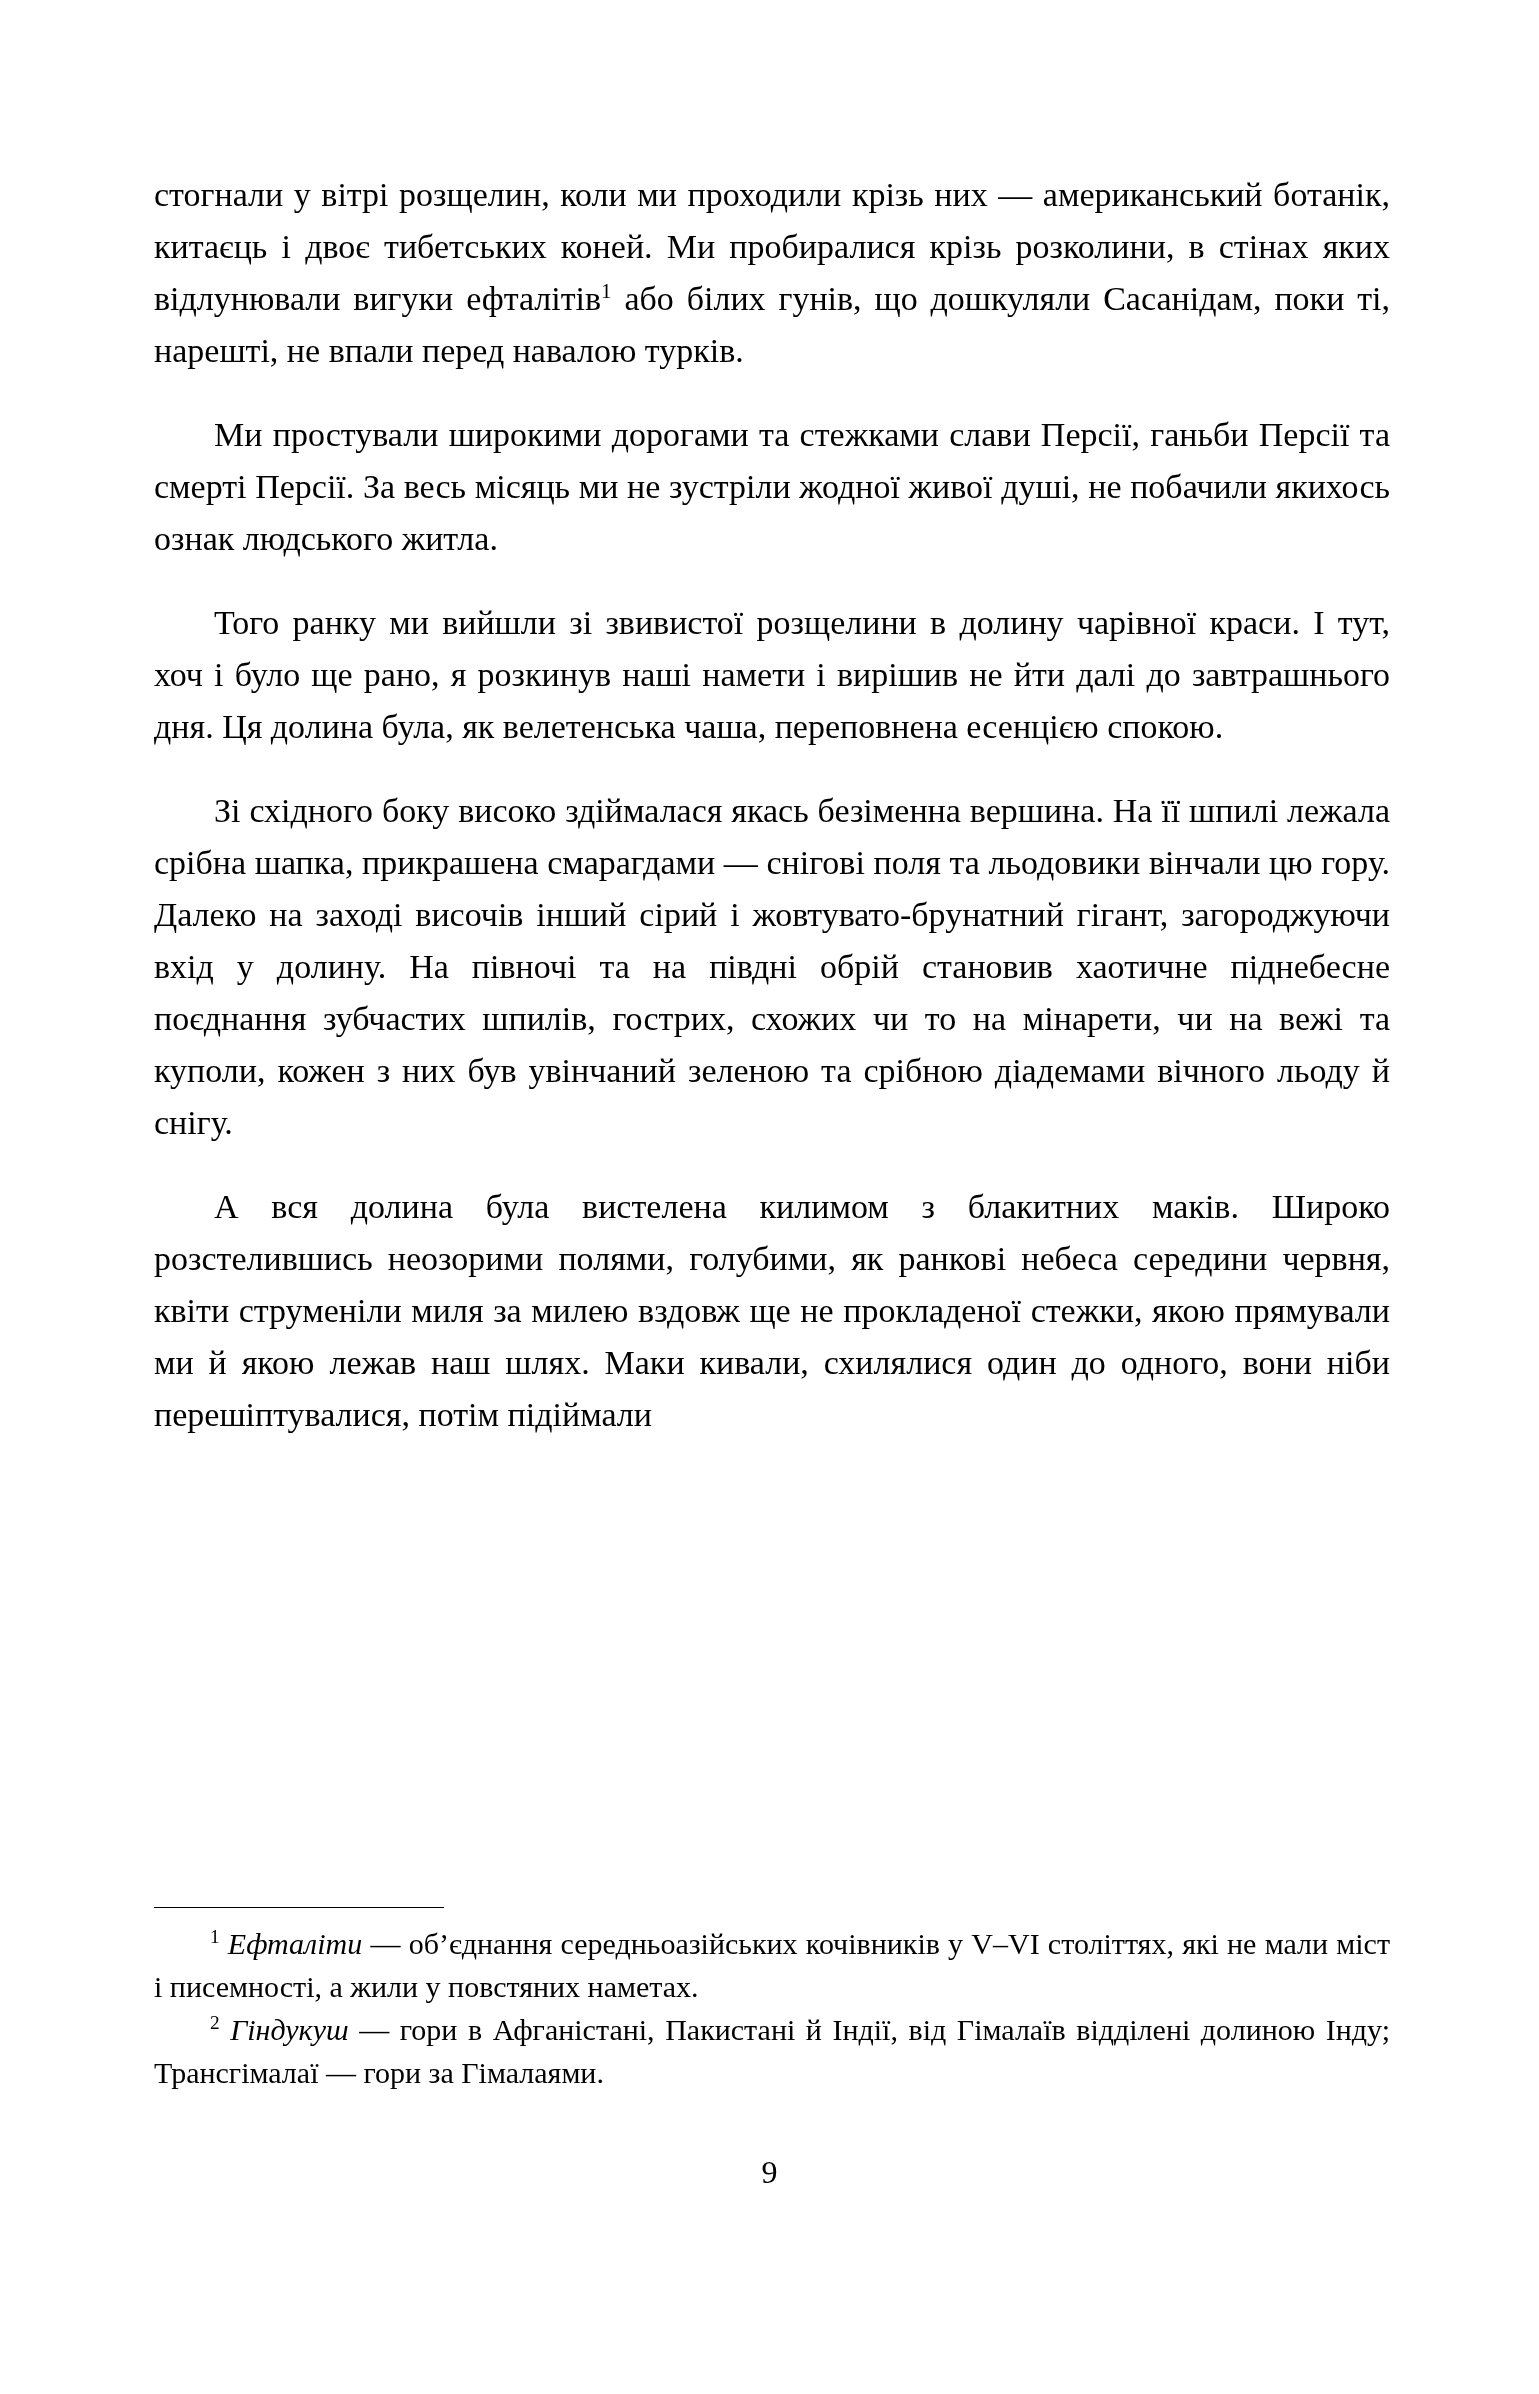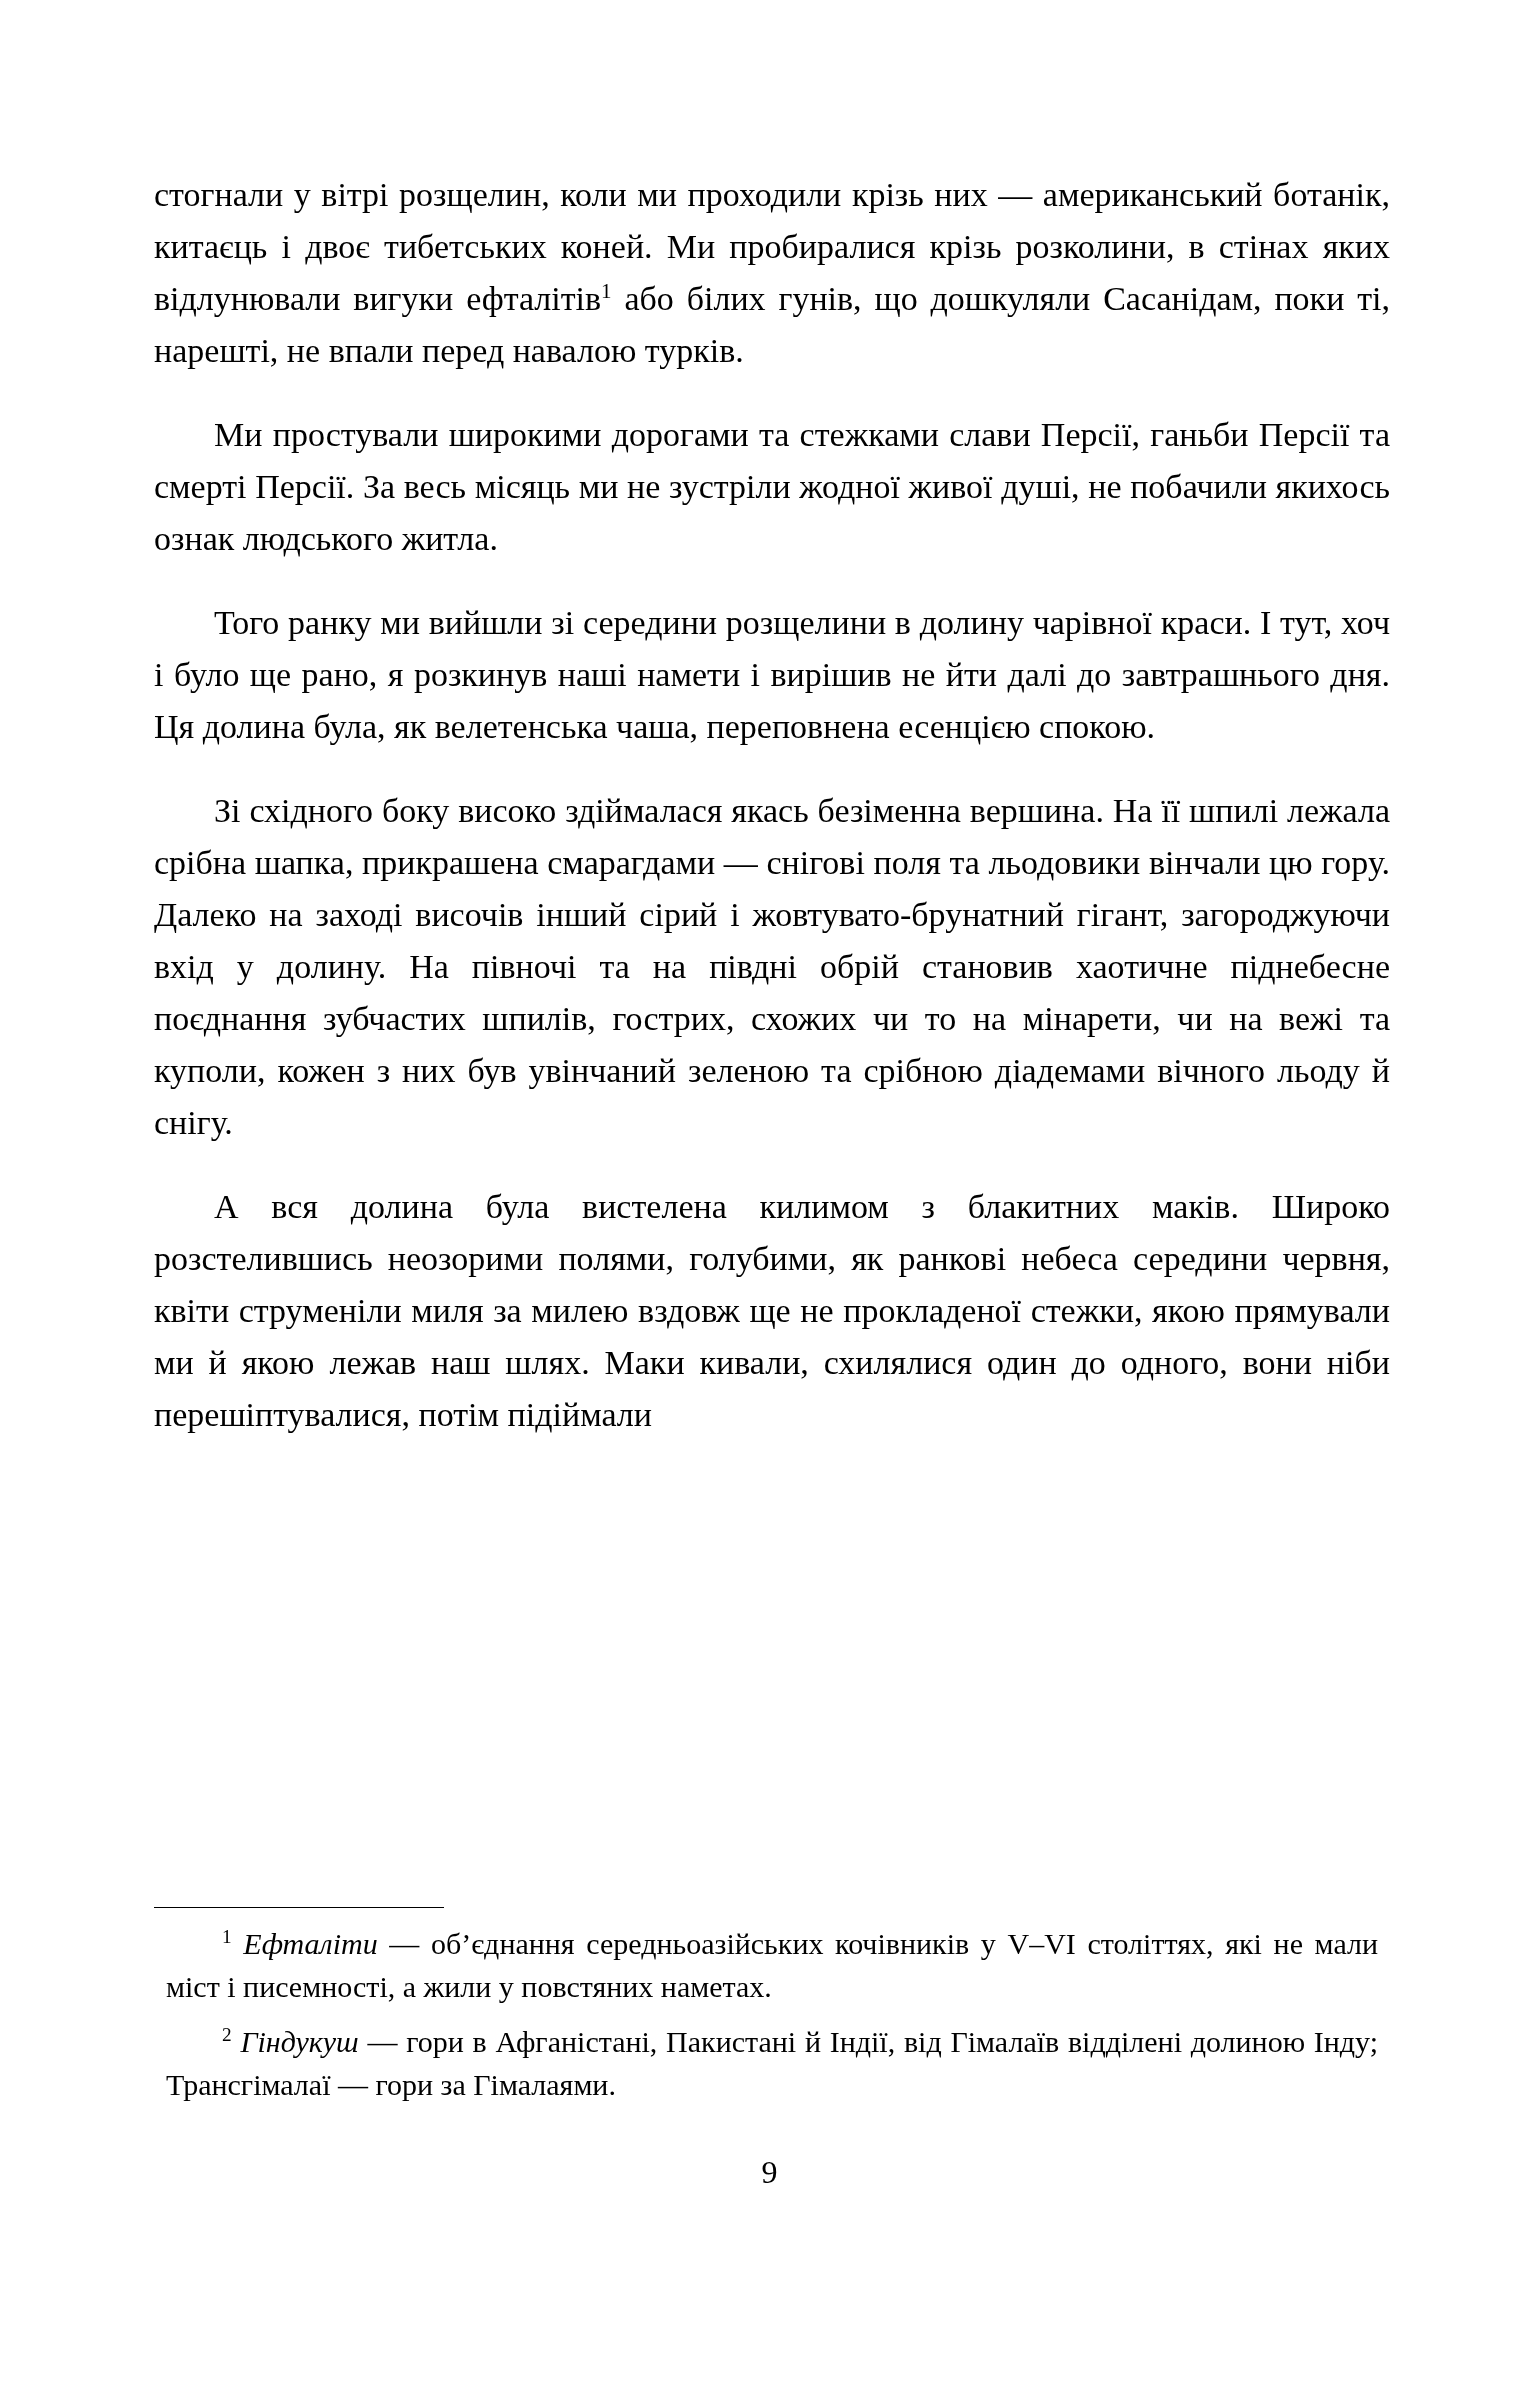--- a/index.html
+++ b/index.html
@@ -55,21 +55,21 @@
   .footnote-rule {
     width: 290px;
     height: 1px;
     background: #000000;
     margin: 0 0 13.5px 0;
   }
   .fn {
     font-size: 30px;
     line-height: 43px;
     text-align: justify;
-    margin: 12px;
+    margin: 0;
     text-indent: 56px;
   }
   .fn em {
     font-style: italic;
   }
   .fn .marker {
     font-size: 19.3px;
     vertical-align: super;
     line-height: 0;
   }
@@ -84,21 +84,21 @@
   }
 </style>
 </head>
 <body>
 
 <div class="page">
 
   <div class="text-block">
     <p class="para">стогнали у вітрі розщелин, коли ми проходили крізь них — американський ботанік, китаєць і двоє тибетських коней. Ми пробиралися крізь розколини, в стінах яких відлунювали вигуки ефталітів<sup>1</sup> або білих гунів, що дошкуляли Сасанідам, поки ті, нарешті, не впали перед навалою турків.</p>
     <p class="para indent">Ми простували широкими дорогами та стежками слави Персії, ганьби Персії та смерті Персії. За весь місяць ми не зустріли жодної живої душі, не побачили якихось ознак людського житла.</p>
-    <p class="para indent">Того ранку ми вийшли зі середини розщелини в долину чарівної краси. І тут, хоч і було ще рано, я розкинув наші намети і вирішив не йти далі до завтрашнього дня. Ця долина була, як велетенська чаша, переповнена есенцією спокою.</p>
+    <p class="para indent">Того ранку ми вийшли зі звивистої розщелини в долину чарівної краси. І тут, хоч і було ще рано, я розкинув наші намети і вирішив не йти далі до завтрашнього дня. Ця долина була, як велетенська чаша, переповнена есенцією спокою.</p>
     <p class="para indent">Зі східного боку високо здіймалася якась безіменна вершина. На її шпилі лежала срібна шапка, прикрашена смарагдами — снігові поля та льодовики вінчали цю гору. Далеко на заході височів інший сірий і жовтувато-брунатний гігант, загороджуючи вхід у долину. На півночі та на півдні обрій становив хаотичне піднебесне поєднання зубчастих шпилів, гострих, схожих чи то на мінарети, чи на вежі та куполи, кожен з них був увінчаний зеленою та срібною діадемами вічного льоду й снігу.</p>
     <p class="para indent">А вся долина була вистелена килимом з блакитних маків. Широко розстелившись неозорими полями, голубими, як ранкові небеса середини червня, квіти струменіли миля за милею вздовж ще не прокладеної стежки, якою прямували ми й якою лежав наш шлях. Маки кивали, схилялися один до одного, вони ніби перешіптувалися, потім підіймали</p>
   </div>
 
   <div class="footnotes">
     <div class="footnote-rule"></div>
     <p class="fn">
       <span class="marker">1</span>
       <em>Ефталіти</em><span> — об’єднання середньоазійських кочівників у V–VI століттях, які не мали міст і писемності, а жили у повстяних наметах.</span>
     </p>

